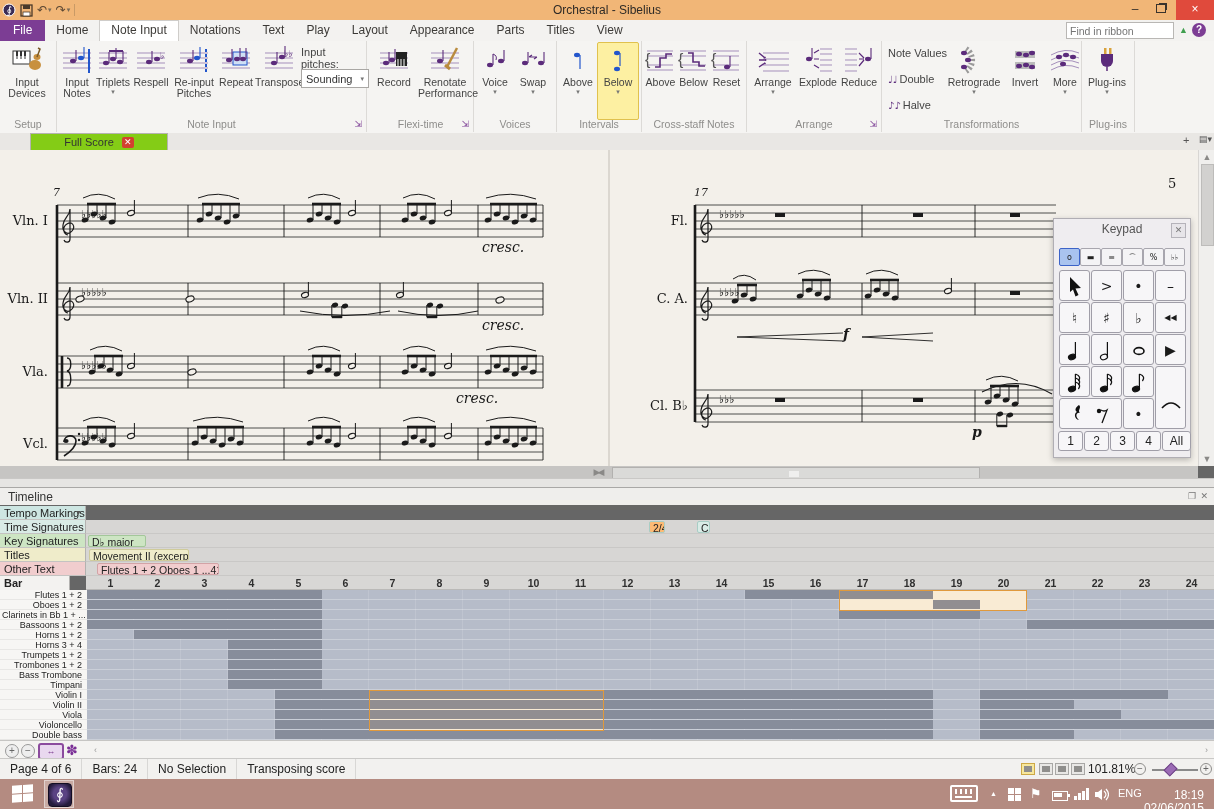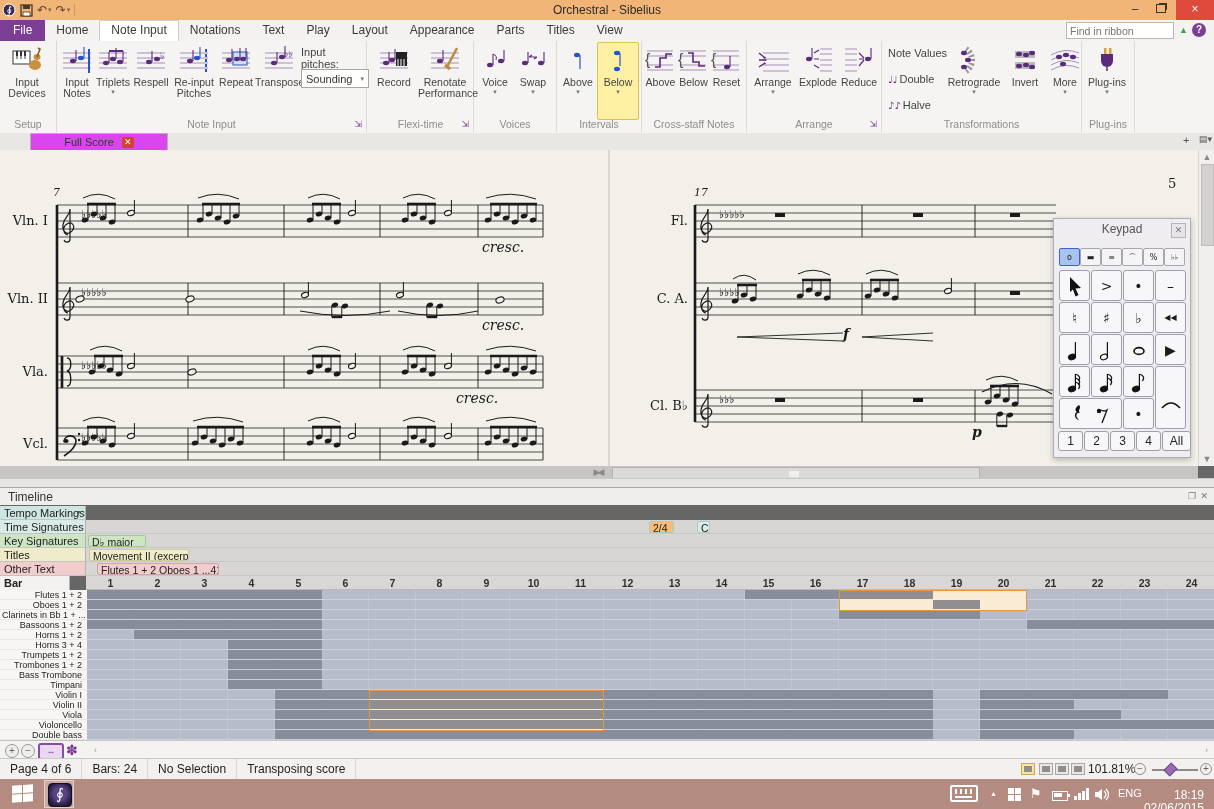--- a/index.html
+++ b/index.html
@@ -37,21 +37,21 @@
   .rbtn .rlb{font-size:10.5px;line-height:11px;color:#444;}
   .rbtn .dd{font-size:7px;color:#777;line-height:8px;}
   .launcher{position:absolute;bottom:3px;font-size:9px;color:#7c3d94;}
   .pitches-label{font-size:11px;color:#444;}
   .pitches-select{border:1px solid #abaqab;border:1px solid #a9a7a4;background:#fff;height:17px;
       font-size:11px;color:#333;display:flex;align-items:center;justify-content:space-between;padding:0 4px;}
   .stack-line{position:absolute;left:6px;font-size:11px;color:#444;white-space:nowrap;}
   .stack-ic{color:#5b2b7b;font-family:"DejaVu Sans",sans-serif;font-size:10px;margin-right:2px;}
   
   #doctabs{left:0;top:133px;width:1214px;height:17px;background:#e9e7e4;border-bottom:1px solid #cfcdca;}
-  #doctab{left:30px;top:0;width:136px;height:16px;background:#d946ef;border:1px solid #b5b3b0;border-bottom:none;
+  #doctab{left:30px;top:0;width:136px;height:16px;background:#84cc16;border:1px solid #b5b3b0;border-bottom:none;
           font-size:11px;color:#333;display:flex;align-items:center;justify-content:center;gap:8px;}
   #doctab-close{width:12px;height:11px;background:#d2422f;color:#fff;font-size:9px;line-height:11px;
                 text-align:center;border-radius:2px;}
   .newtab-ctl{top:1px;font-size:11px;color:#555;}
   
   #score{left:0;top:150px;width:1214px;height:316px;background:#f3f0ea;}
   #score-svg{position:absolute;left:0;top:0;}
   .score-text{position:absolute;font-family:"DejaVu Serif",serif;color:#1a1a1a;}
   .inst-label{font-size:13px;text-align:right;}
   .barnum{font-style:italic;font-size:11px;}
@@ -1092,21 +1092,21 @@
         </svg></span>
     <span class="abs tray" style="left:1118px;top:8px;font-size:11px;">ENG</span>
     <div class="abs" id="tray-time">
       <div>18:19</div>
       <div>02/06/2015</div>
     </div>
   </div>
 <div class="tl-rowlabel abs" style="top: 506px; background: rgb(205, 230, 226);">Tempo Markings<span style="position: absolute; right: 3px; top: 0px; font-size: 7px; color: rgb(85, 85, 85);">▼</span></div>
     <div class="tl-rowlabel abs" style="top: 520px; background: rgb(217, 235, 230);">Time Signatures</div>
     <div class="tl-track abs" style="top: 520px;">
-      <div class="tl-chip" style="left: 563px; width: 25px; background: #fdba74; border: 1px solid rgb(168, 205, 197);">2/4</div>
+      <div class="tl-chip" style="left: 563px; width: 16px; background: #fdba74; border: 1px solid rgb(168, 205, 197);">2/4</div>
       <div class="tl-chip" style="left: 611px; width: 13px; background: rgb(217, 235, 230); border: 1px solid rgb(168, 205, 197);">C</div>
     </div>
     <div class="tl-rowlabel abs" style="top: 534px; background: rgb(205, 229, 195);">Key Signatures</div>
     <div class="tl-track abs" style="top: 534px;">
       <div class="tl-chip" style="left: 2px; width: 58px; background: rgb(205, 229, 195); border: 1px solid rgb(163, 199, 154);">D♭ major</div>
     </div>
     <div class="tl-rowlabel abs" style="top: 548px; background: rgb(239, 236, 202);">Titles</div>
     <div class="tl-track abs" style="top: 548px;">
       <div class="tl-chip" style="left: 3px; width: 100px; background: rgb(239, 236, 202); border: 1px solid rgb(207, 203, 154);">Movement II  (excerpt...</div>
     </div>

